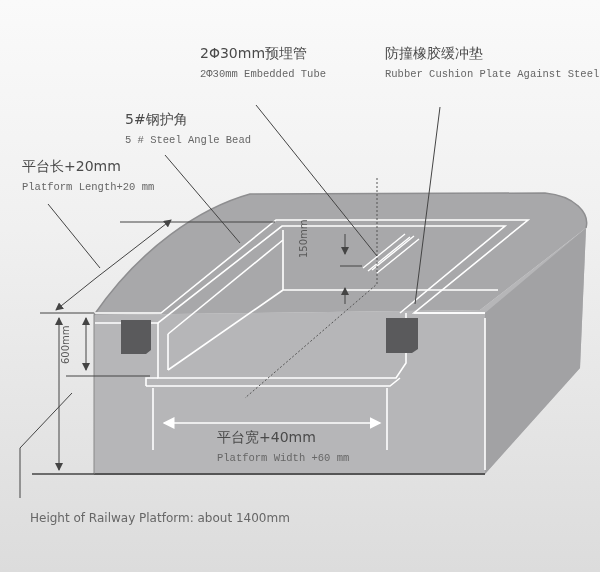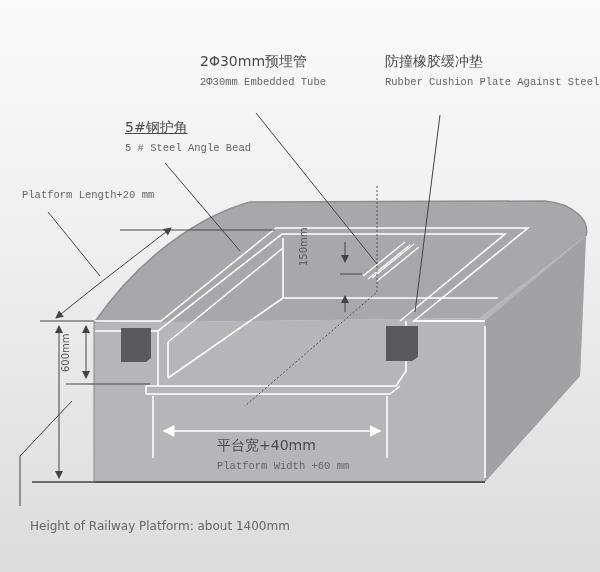--- a/index.html
+++ b/index.html
@@ -2,21 +2,21 @@
 <html><head>
 <meta charset="utf-8">
 <style>
   html, body { margin: 0; padding: 0; }
   body {
     width: 600px; height: 572px; overflow: hidden;
     background: linear-gradient(180deg, #fafafa 0%, #f0f0f0 40%, #dcdcdc 100%);
     font-family: "DejaVu Sans", sans-serif;
     position: relative;
   }
-  #diagram { position: absolute; left: 0; top: 16px; width: 600px; height: 432px; }
+  #diagram { position: absolute; left: 0; top: 8px; width: 600px; height: 432px; }
   .lbl { position: absolute; color: #555; white-space: nowrap; }
   .zh { font-size: 14px; color: #4a4a4a; }
   .en { font-size: 10.5px; color: #666; font-family: Liberation Mono, monospace; }
   .dim { position: absolute; color: #5a5a5a; font-size: 10px; white-space: nowrap; }
 </style>
 </head>
 <body>
 
 <div id="diagram">
   <svg width="600" height="572" viewBox="0 0 600 572">
@@ -105,23 +105,24 @@
     </g>
   </svg>
 
   
   <div class="lbl zh" style="left:200px;top:37px;">2Φ30mm预埋管</div>
   <div class="lbl en" style="left:200px;top:60px;">2Φ30mm Embedded Tube</div>
 
   <div class="lbl zh" style="left:385px;top:37px;">防撞橡胶缓冲垫</div>
   <div class="lbl en" style="left:385px;top:60px;">Rubber Cushion Plate Against Steel</div>
 
-  <div class="lbl zh" style="left:125px;top:103px;text-decoration:underline;">5#钢护角</div>
+  <div class="lbl zh" style="left:125px;top:103px;">5#钢护角</div>
   <div class="lbl en" style="left:125px;top:126px;">5 # Steel Angle Bead</div>
 
+  <div class="lbl zh" style="left:22px;top:150px;">平台长+20mm</div>
   <div class="lbl en" style="left:22px;top:173px;">Platform Length+20 mm</div>
 
   <div class="lbl zh" style="left:217px;top:421px;">平台宽+40mm</div>
   <div class="lbl en" style="left:217px;top:444px;">Platform Width +60 mm</div>
 
   <div class="lbl" style="left:30px;top:503px;font-size:12px;color:#666;">Height of Railway Platform: about 1400mm</div>
 
   
   <div class="dim" style="left:298px;top:250px;transform:rotate(-90deg);transform-origin:0 0;">150mm</div>
   <div class="dim" style="left:60px;top:356px;transform:rotate(-90deg);transform-origin:0 0;">600mm</div>

